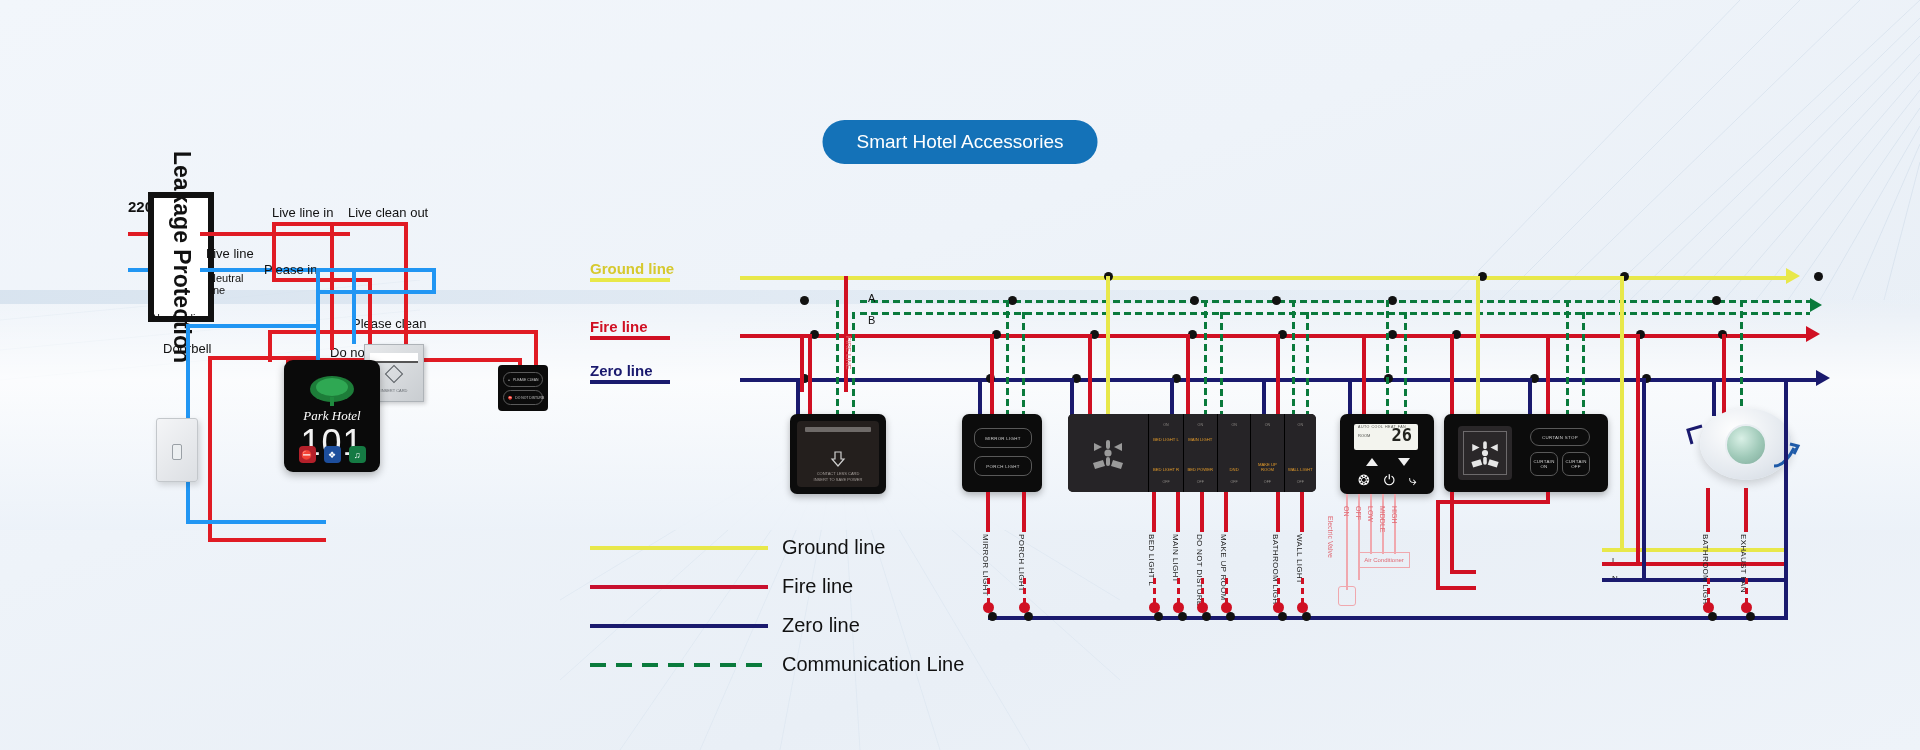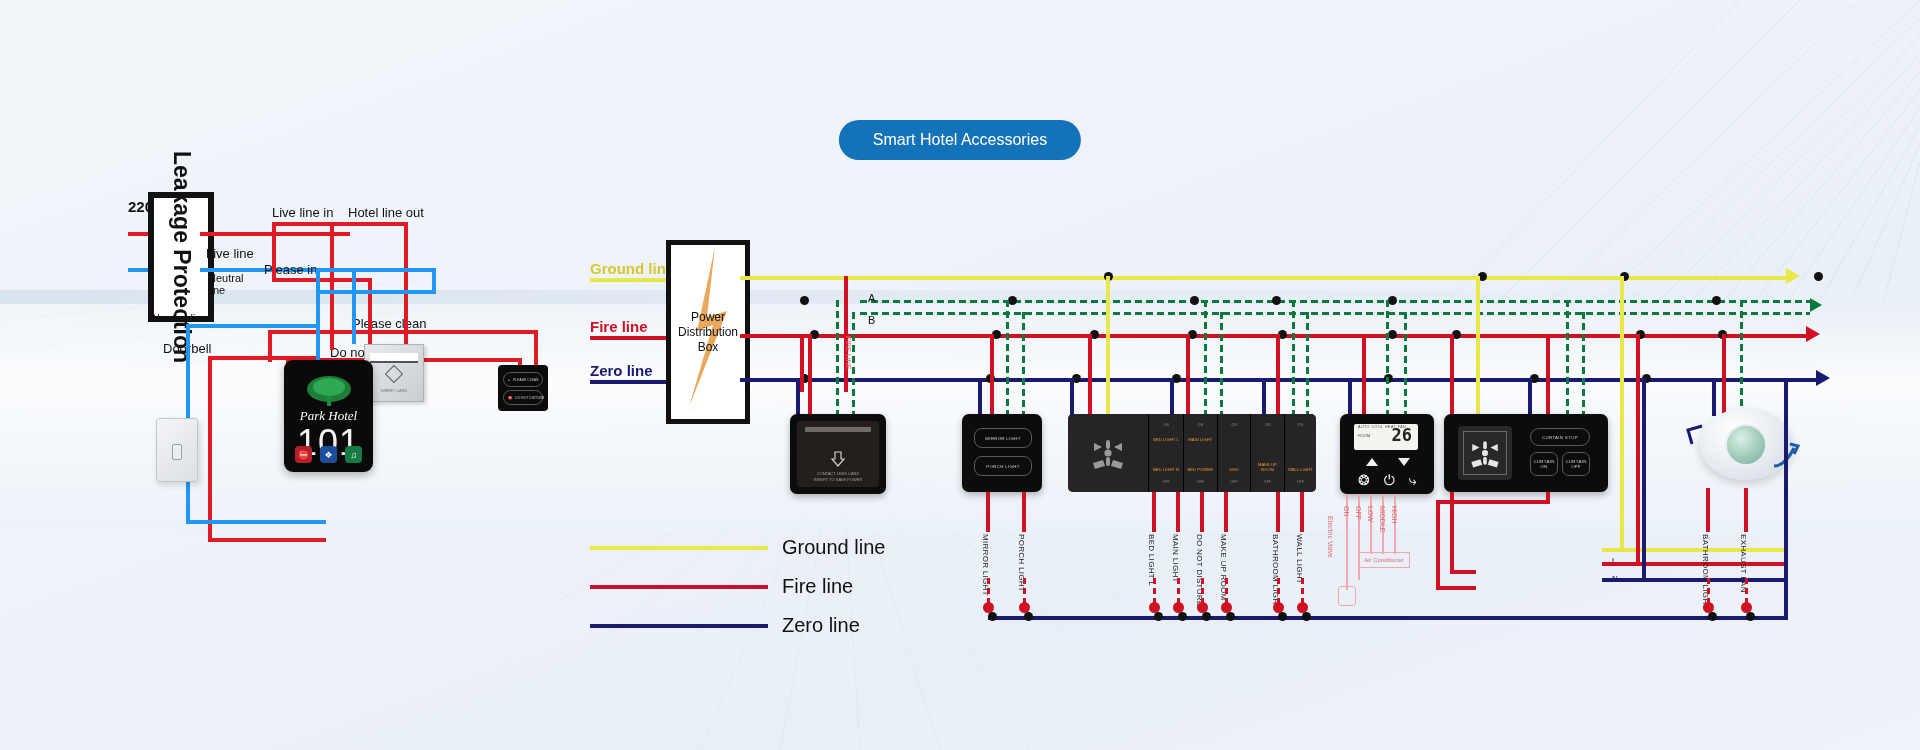--- a/index.html
+++ b/index.html
@@ -20,21 +20,21 @@
 
   
   .title{
     position:absolute;left:0;right:0;top:42px;text-align:center;
     font-size:62px;font-weight:bold;letter-spacing:-1px;color:#0d0d0d;
     font-family:"Liberation Sans",sans-serif;line-height:1;
   }
   .badge{
     position:absolute;left:50%;transform:translateX(-50%);top:120px;
     background:#1472b8;color:#fff;border-radius:24px;
-    padding:11px 34px;font-size:16px;white-space:nowrap;
+    padding:11px 34px;font-size:19px;white-space:nowrap;
   }
 
   
   .h{position:absolute;height:4px;}
   .v{position:absolute;width:4px;}
   .dot{position:absolute;width:9px;height:9px;border-radius:50%;background:#111;}
   .dotr{position:absolute;width:11px;height:11px;border-radius:50%;background:#d01023;}
   .dashv{position:absolute;width:3px;
     background-image:linear-gradient(#0a7a3c 60%,rgba(0,0,0,0) 0);background-size:3px 11px;}
   .dashh{position:absolute;height:3px;
@@ -200,21 +200,21 @@
   </div>
 
   <div class="h" style="left:200px;top:232px;width:150px;background:#e01b24;"></div>
   <div class="lbl" style="left:206px;top:246px;">Live line</div>
   <div class="h" style="left:200px;top:268px;width:120px;background:#2196f3;"></div>
   <div class="lbl sm" style="left:208px;top:272px;width:44px;white-space:normal;line-height:1.1;">Neutral line</div>
 
   <div class="lbl sm" style="left:152px;top:312px;">Neutral line</div>
 
   <div class="lbl" style="left:272px;top:205px;">Live line in</div>
-  <div class="lbl" style="left:348px;top:205px;">Hotel line out</div>
+  <div class="lbl" style="left:348px;top:205px;">Live clean out</div>
   <div class="lbl" style="left:264px;top:262px;">Please in</div>
   <div class="lbl" style="left:352px;top:316px;">Please clean</div>
   <div class="lbl" style="left:330px;top:345px;">Do not disturb</div>
   <div class="lbl" style="left:163px;top:341px;">Doorbell</div>
 
   <div class="h" style="left:272px;top:222px;width:136px;background:#e01b24;"></div>
   <div class="v" style="left:272px;top:222px;height:58px;background:#e01b24;"></div>
   <div class="v" style="left:330px;top:222px;height:128px;background:#e01b24;"></div>
   <div class="v" style="left:404px;top:222px;height:122px;background:#e01b24;"></div>
   <div class="h" style="left:272px;top:278px;width:100px;background:#e01b24;"></div>
@@ -238,21 +238,21 @@
   <div class="h" style="left:316px;top:290px;width:120px;background:#2196f3;"></div>
   <div class="v" style="left:432px;top:268px;height:24px;background:#2196f3;"></div>
   <div class="h" style="left:320px;top:268px;width:116px;background:#2196f3;"></div>
 
   <div class="cardsw" style="left:364px;top:344px;width:58px;height:56px;">
     <div class="slot"></div>
     <div class="dia"></div>
     <div class="mini">INSERT CARD</div>
   </div>
 
-  <div class="doorplate" style="left:284px;top:360px;width:89px;height:112px;">
+  <div class="doorplate" style="left:284px;top:360px;width:52px;height:112px;padding-left:44px;">
     <svg class="dp-tree" viewBox="0 0 54 34">
       <ellipse cx="27" cy="16" rx="22" ry="13" fill="#1f8a3e" opacity=".9"></ellipse>
       <ellipse cx="27" cy="14" rx="16" ry="9" fill="#35b35a" opacity=".8"></ellipse>
       <rect x="25" y="24" width="4" height="9" fill="#1f8a3e"></rect>
     </svg>
     <div class="dp-brand">Park Hotel</div>
     <div class="dp-num">101</div>
     <div class="dp-icons">
       <div class="dp-ic" style="background:#b4202a;">⛔</div>
       <div class="dp-ic" style="background:#1d4e9c;">❖</div>
@@ -279,27 +279,20 @@
   </div>
 
   <div class="linelbl" style="left:590px;top:260px;color:#d6c92e;">Ground line</div>
   <div class="linelbl" style="left:590px;top:318px;color:#d01023;">Fire line</div>
   <div class="linelbl" style="left:590px;top:362px;color:#1a1a6e;">Zero line</div>
 
   <div class="h" style="left:590px;top:278px;width:80px;background:#e8e84a;"></div>
   <div class="h" style="left:590px;top:336px;width:80px;background:#d01023;"></div>
   <div class="h" style="left:590px;top:380px;width:80px;background:#1a1a6e;"></div>
 
-  <div class="leakbox" style="left:666px;top:240px;width:74px;height:174px;border-width:5px;">
-    <svg style="position:absolute;left:4px;top:0;width:62px;height:164px;" viewBox="0 0 62 164">
-      <path d="M40 2 L22 86 L38 80 L14 162 L52 66 L32 72 Z" fill="#e8a95c"></path>
-    </svg>
-    <div style="position:absolute;left:4px;right:4px;top:50%;transform:translateY(-50%);
-                text-align:center;font-size:12px;color:#111;line-height:1.25;">Power Distribution Box</div>
-  </div>
 
   <div class="h" style="left:740px;top:276px;width:1046px;background:#e8e84a;"></div>
   <div class="arrow" style="left:1786px;top:268px;border-left:14px solid #e8e84a;"></div>
 
   <div class="h" style="left:740px;top:334px;width:1066px;background:#d01023;"></div>
   <div class="arrow" style="left:1806px;top:326px;border-left:14px solid #d01023;"></div>
 
   <div class="h" style="left:740px;top:378px;width:1076px;background:#1a1a6e;"></div>
   <div class="arrow" style="left:1816px;top:370px;border-left:14px solid #1a1a6e;"></div>
 
@@ -583,15 +576,19 @@
       <div class="ltext">Ground line</div>
     </div>
     <div class="lrow">
       <div class="lswatch" style="background:#c8102e;"></div>
       <div class="ltext">Fire line</div>
     </div>
     <div class="lrow">
       <div class="lswatch" style="background:#1a1a6e;"></div>
       <div class="ltext">Zero line</div>
     </div>
+    <div class="lrow">
+      <div class="lswatch dash"></div>
+      <div class="ltext">Communication Line</div>
+    </div>
   </div>
 
 </div>
 
 </body></html>

